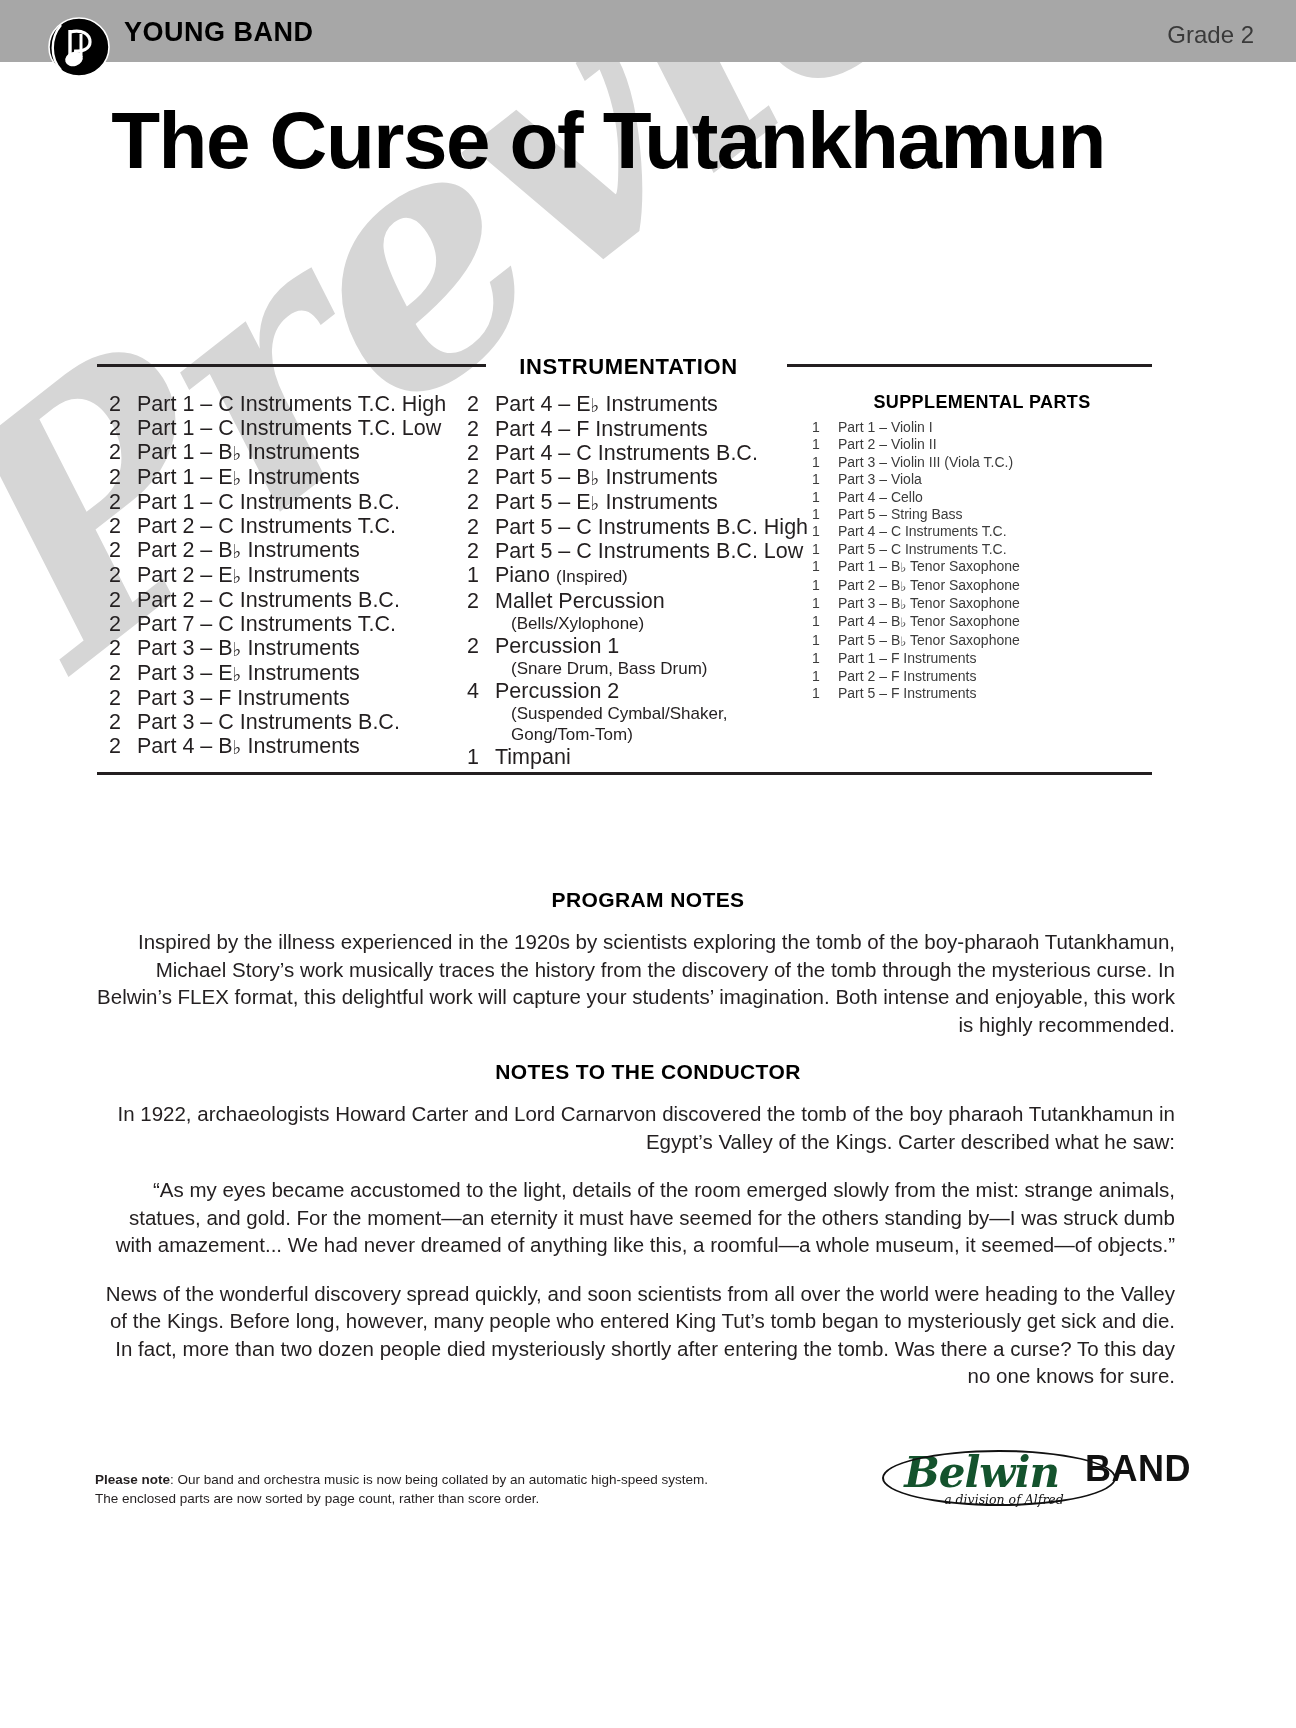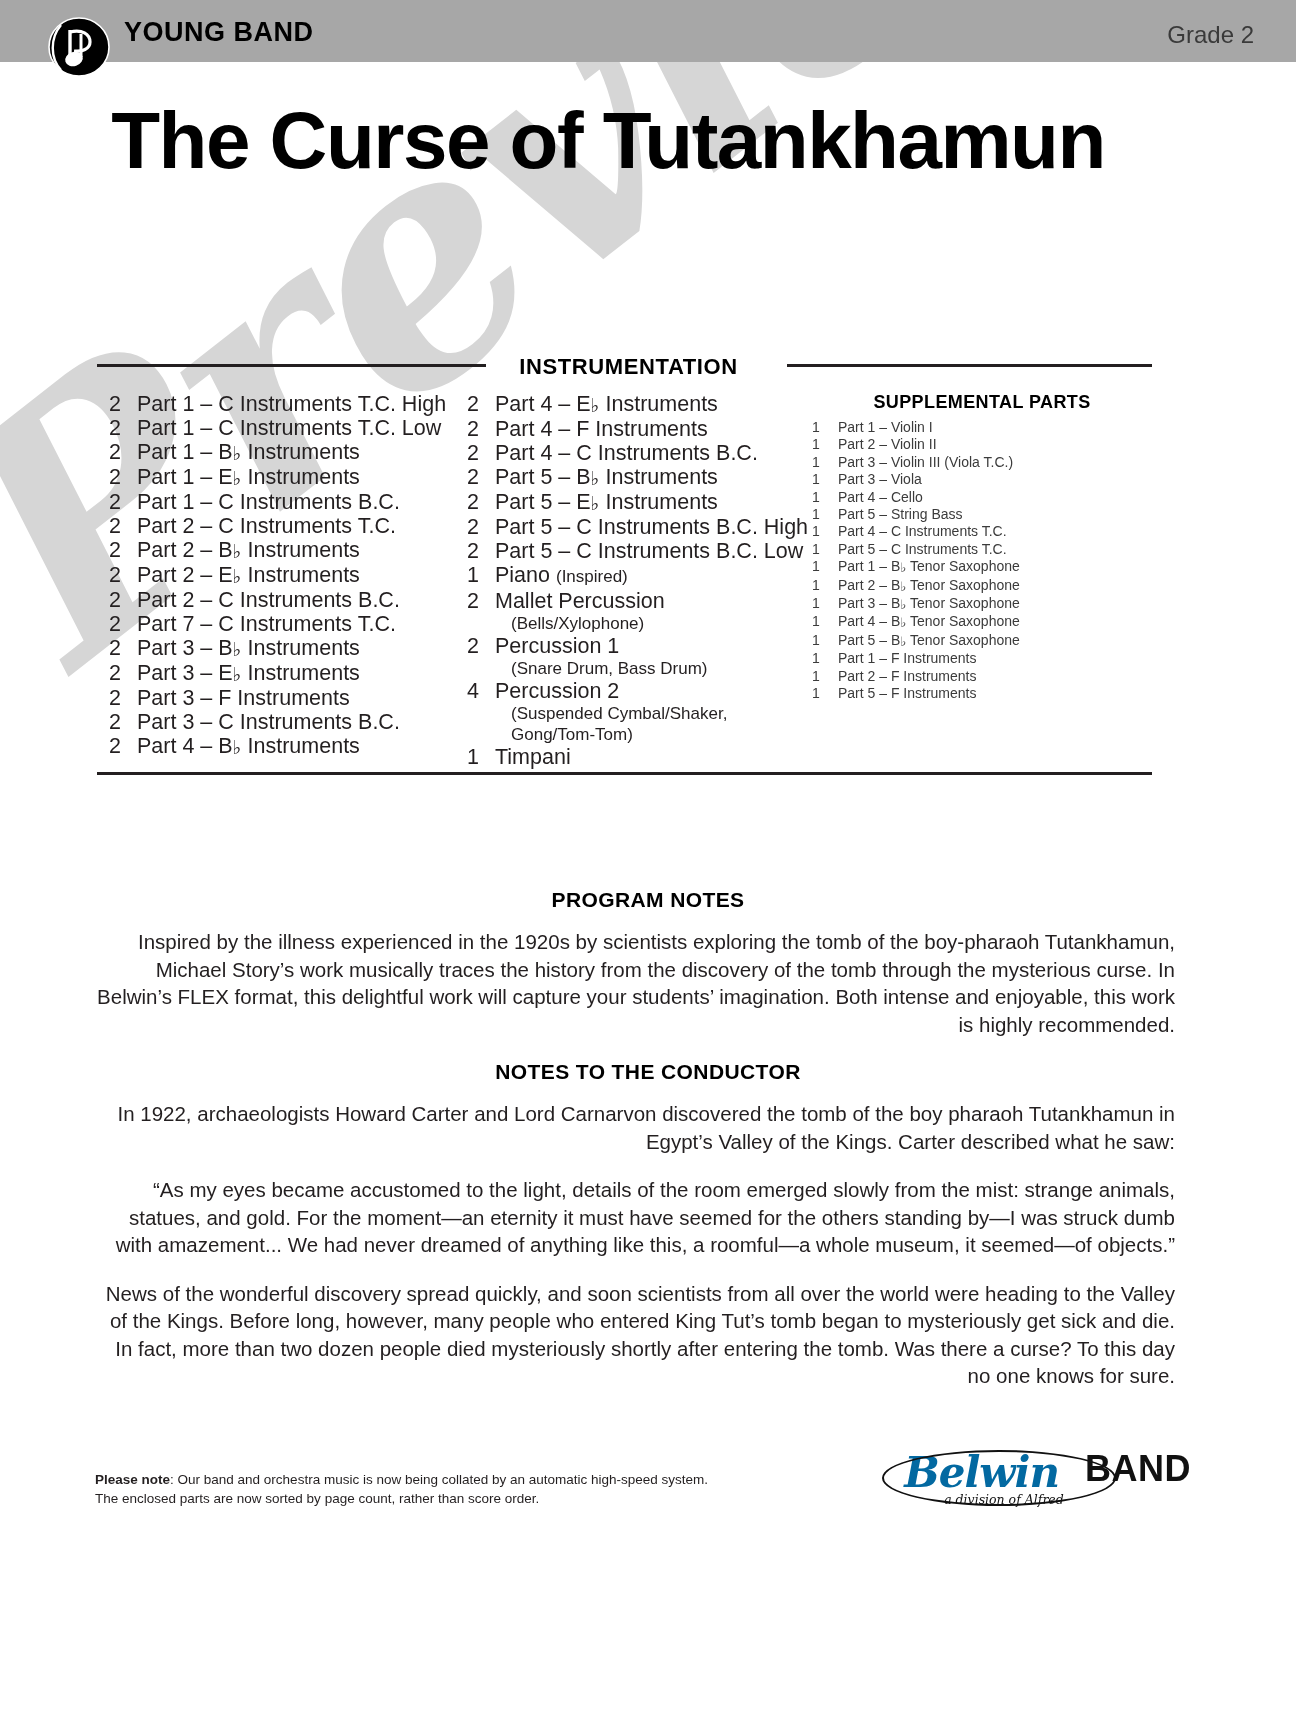--- a/index.html
+++ b/index.html
@@ -254,21 +254,21 @@
     top: 1448px;
     z-index: 20;
     display: flex;
     align-items: flex-start;
   }
   .belwin-script {
     font-family: "DejaVu Serif", serif;
     font-style: italic;
     font-weight: bold;
     font-size: 42px;
-    color: #0369a1;
+    color: #14532d;
     letter-spacing: -1px;
     line-height: 1;
   }
   .belwin-word {
     font-family: "Liberation Sans", sans-serif;
     font-weight: bold;
     font-size: 36px;
     color: #111;
     letter-spacing: 0.5px;
     margin-left: 8px;

